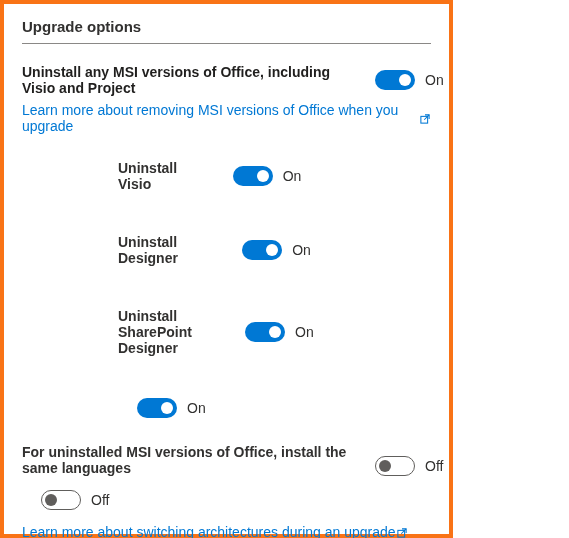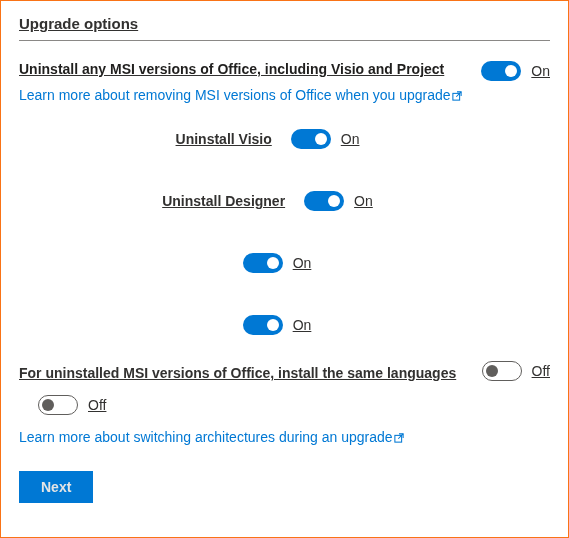--- a/index.html
+++ b/index.html
@@ -3,40 +3,39 @@
 <meta charset="utf-8">
 <style>
   * { box-sizing: border-box; margin: 0; padding: 0; }
   body {
     font-family: "Segoe UI", -apple-system, sans-serif;
     font-size: 14px;
     color: #323130;
     background: #fff;
   }
   .panel {
-    width: 569px;
+    width: 453px;
     height: 538px;
-    border: 1px solid #f97316;
+    border: 4px solid #f97316;
     padding: 14px 18px;
     position: relative;
-    text-decoration: underline;
   }
   .title {
     font-size: 15px;
     font-weight: 600;
     padding-bottom: 8px;
   }
   .hr {
     border: none;
     border-top: 1px solid #8a8886;
     margin-bottom: 20px;
   }
   .row {
     display: flex;
-    align-items: flex-start;
+    align-items: center;
     justify-content: space-between;
     margin-bottom: 6px;
   }
   .row-label {
     font-size: 14px;
     font-weight: 600;
     color: #201f1e;
   }
   .toggle-wrap {
     display: flex;
@@ -92,21 +91,21 @@
   .link-row {
     margin-bottom: 26px;
   }
   .sub-options {
     padding-left: 96px;
     padding-right: 130px;
   }
   .sub-row {
     display: flex;
     align-items: center;
-    justify-content: center;
+    justify-content: space-between;
     margin-bottom: 42px;
   }
   .sub-row:last-child { margin-bottom: 26px; }
   .sub-label {
     font-size: 14px;
     font-weight: 600;
   }
   .bottom-row {
     display: flex;
     align-items: flex-end;
@@ -177,20 +176,21 @@
     <div class="sub-row">
       <div class="sub-label">Uninstall Designer</div>
       <div class="toggle-wrap">
         <div class="toggle on">
             <div class="knob"></div>
           </div>
         <span class="toggle-state">On</span>
       </div>
     </div>
     <div class="sub-row">
+      <div class="sub-label">Uninstall SharePoint Designer</div>
       <div class="toggle-wrap">
         <div class="toggle on">
             <div class="knob"></div>
           </div>
         <span class="toggle-state">On</span>
       </div>
     </div>
     <div class="sub-row">
       <div class="toggle-wrap">
         <div class="toggle on">

